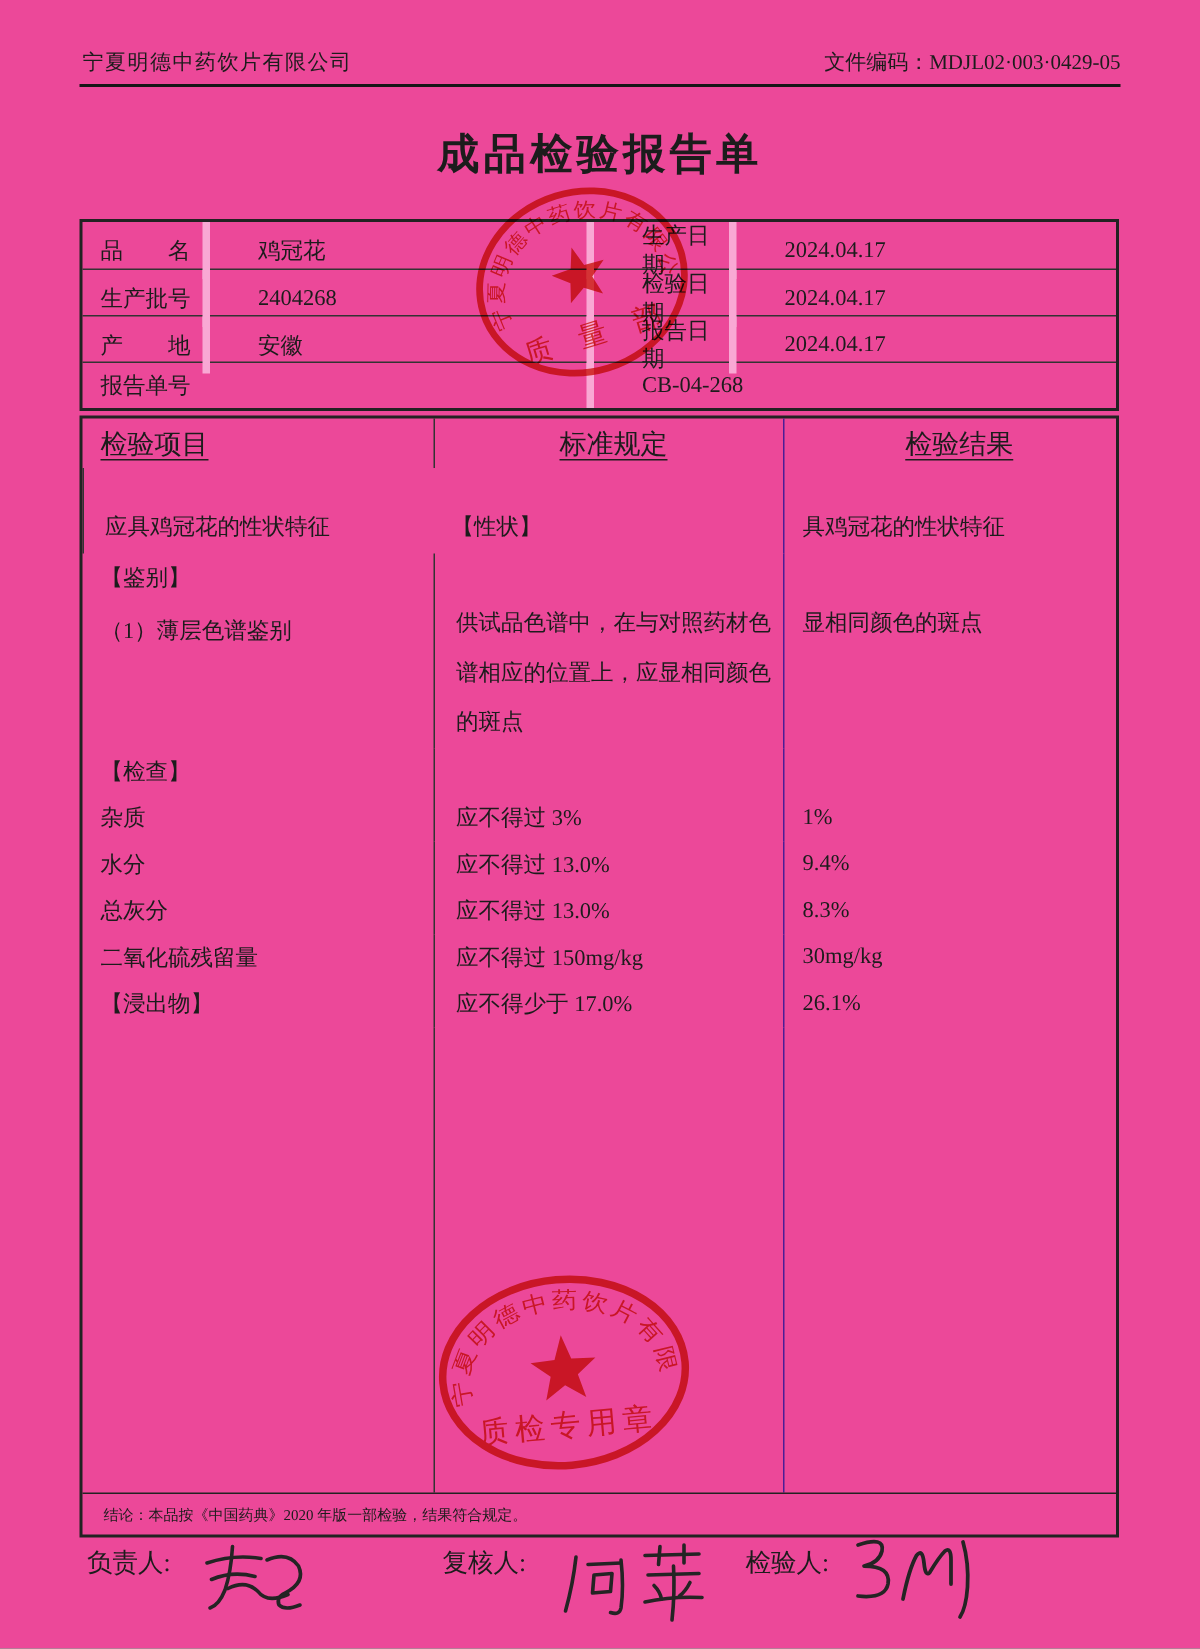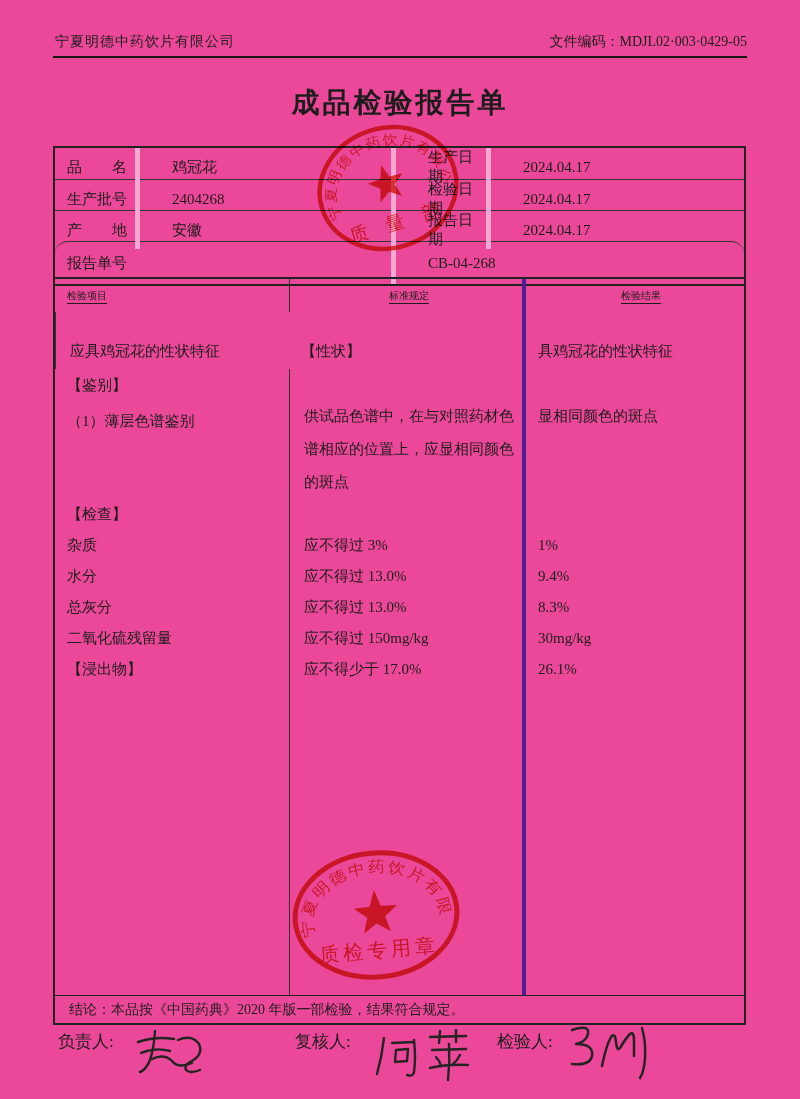--- a/index.html
+++ b/index.html
@@ -15,42 +15,42 @@
   .ph-code { position:absolute; right:53px; top:33px; font-size:14px; }
   .ph-rule { position:absolute; left:53px; top:56px; width:694px; height:2px; background:#161616; }
   
   .title { position:absolute; left:0; top:84px; width:100%; text-align:center;
            font-size:28px; font-weight:700; letter-spacing:3px; }
   
   .info-table { position:absolute; left:53px; top:146px; width:693px;
                 border:2px solid #222; font-size:15px; }
   .info-row { display:grid; grid-template-columns:80px 256px 95px 1fr; height:31px; }
   .info-row + .info-row { border-top:1px solid #333; }
-  .info-row-last { display:grid; grid-template-columns:336px 1fr; height:43px; border-top:1px solid #333;border-radius:13px; }
+  .info-row-last { display:grid; grid-template-columns:336px 1fr; height:31px; border-top:1px solid #333; }
   .ic { display:flex; align-items:center; padding-left:12px; }
   .ic.v { padding-left:14px; }
   .ic.b { border-left:5px solid #f9a8d4;padding-left:32px; }
   
   .main-table { position:absolute; left:53px; top:277px; width:693px; height:748px;
                 border:2px solid #222; display:flex; flex-direction:column; font-size:15px; }
   .trow { display:grid; grid-template-columns:234px 233px 1fr; }
   .tc { padding-left:12px; display:flex; align-items:center; }
   .tc.c2 { border-left:1px solid #333; padding-left:14px; padding-right:6px; }
-  .tc.c3 { border-left:4px solid #4c1d95; }
+  .tc.c3 { border-left:1px solid #4c1d95; }
   .thead-row { height:33px; }
-  .thead-row .tc { font-size:10px; }
+  .thead-row .tc { font-size:18px; }
   .thead-row .hc { justify-content:center; padding-left:12px; }
   .thead-row span { text-decoration:underline; text-underline-offset:4px; }
   .rA { height:57px; } .rA .tc { align-items:flex-end; padding-bottom:8px; }
   .rB { height:31px; } .rB .tc { align-items:flex-end; padding-bottom:5px; }
   .rC { height:99px; } .rC .tc { align-items:flex-start; line-height:33px; display:block; padding-top:0; }
   .rC .tc.c1p { padding-top:5px; }
   .rD { height:31px; } .rD .tc { align-items:center; }
   .fill { flex:1 1 auto; }
-  .concl { height:28px; border-top:1.5px solid #222; display:flex; align-items:center; padding-left:14px; font-size:14px; }
+  .concl { height:28px; border-top:1.5px solid #222; display:flex; align-items:center; padding-left:14px; font-size:10px; }
   
   .sig-label { position:absolute; font-size:17px; top:1030px; }
   .sig-svg { position:absolute; }
   
   .stamp { position:absolute; mix-blend-mode:multiply; opacity:.9; }
   .stamp text { font-family:"Liberation Serif","DejaVu Serif",serif; }
 </style>
 </head>
 <body>
 

